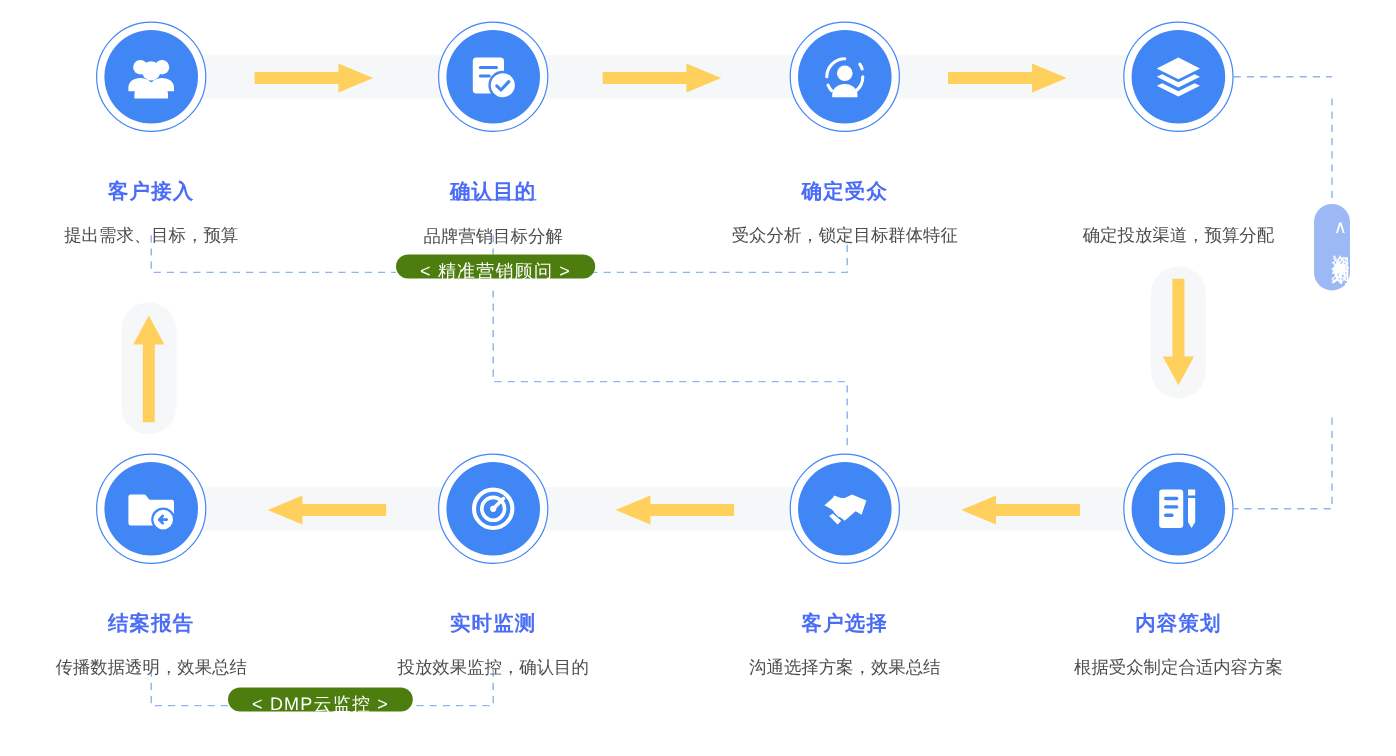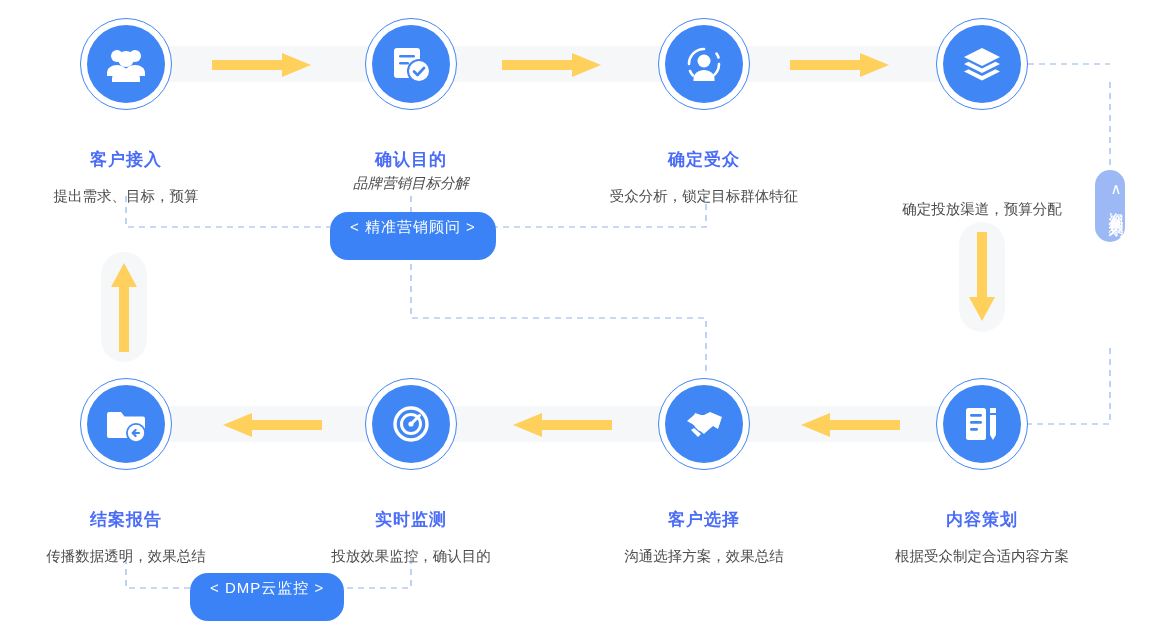--- a/index.html
+++ b/index.html
@@ -96,24 +96,24 @@
     position: absolute;
     left: 0; top: 0;
     width: 1163px;
     height: 630px;
     pointer-events: none;
   }
 
   
   .pill-h {
     position: absolute;
-    background: #3b82f6;
+    background: #4d7c0f;
     color: #ffffff;
     border-radius: 18px;
-    height: 48px;
+    height: 20px;
     line-height: 30px;
     padding: 0 20px;
     font-size: 15px;
     white-space: nowrap;
     text-align: center;
     letter-spacing: 1px;
   }
   .pill-v {
     position: absolute;
     background: #9db9f5;
@@ -184,22 +184,22 @@
       <svg width="42" height="42" viewBox="0 0 42 42">
         <rect x="4" y="5" width="26" height="30" rx="3" fill="#ffffff"></rect>
         <rect x="9" y="12" width="16" height="2.6" rx="1.3" fill="#4186f5"></rect>
         <rect x="9" y="19" width="10" height="2.6" rx="1.3" fill="#4186f5"></rect>
         <circle cx="29" cy="28" r="12" fill="#4186f5"></circle>
         <circle cx="29" cy="28" r="10" fill="#ffffff"></circle>
         <path d="M24 28.5l3.5 3.5 6.5-7" fill="none" stroke="#4186f5" stroke-width="2.6" stroke-linecap="round" stroke-linejoin="round"></path>
       </svg>
     </div>
   </div>
-  <div class="node-title" style="left:291px; top:148px;">确认目的</div>
-  <div class="node-desc" style="left:261px; top:174px;font-style:italic;">品牌营销目标分解</div>
+  <div class="node-title" style="left:291px; top:148px;text-decoration:underline;">确认目的</div>
+  <div class="node-desc" style="left:261px; top:188px;">品牌营销目标分解</div>
 
   <div class="node" style="left:658px; top:18px;">
     <div class="ring"></div>
     <div class="disc">
       <svg width="44" height="44" viewBox="0 0 44 44">
         <path d="M7 22a15 15 0 0 1 15-15" fill="none" stroke="#ffffff" stroke-width="2.6" stroke-linecap="round"></path>
         <path d="M37 22a15 15 0 0 1-6 12" fill="none" stroke="#ffffff" stroke-width="2.6" stroke-linecap="round"></path>
         <path d="M34.5 11.5a15 15 0 0 1 2 4" fill="none" stroke="#ffffff" stroke-width="2.6" stroke-linecap="round"></path>
         <path d="M8 29a15 15 0 0 0 3 4.5" fill="none" stroke="#ffffff" stroke-width="2.6" stroke-linecap="round"></path>
         <circle cx="22" cy="19" r="6.5" fill="#ffffff"></circle>
@@ -213,21 +213,21 @@
   <div class="node" style="left:936px; top:18px;">
     <div class="ring"></div>
     <div class="disc">
       <svg width="42" height="42" viewBox="0 0 42 42">
         <path d="M21 5L39 14 21 23 3 14z" fill="#ffffff"></path>
         <path d="M3 21l18 9 18-9 -4.5-2.2L21 25.5 7.5 18.8z" fill="#ffffff"></path>
         <path d="M3 28.5l18 9 18-9 -4.5-2.2L21 33 7.5 26.3z" fill="#ffffff"></path>
       </svg>
     </div>
   </div>
-  <div class="node-desc" style="left:832px; top:200px;">确定投放渠道，预算分配</div>
+  <div class="node-desc" style="left:832px; top:187px;">确定投放渠道，预算分配</div>
 
   <div class="node" style="left:80px; top:378px;">
     <div class="ring"></div>
     <div class="disc">
       <svg width="42" height="42" viewBox="0 0 42 42">
         <path d="M4 9h12l3.5 4.5H38a2 2 0 0 1 2 2V33a2 2 0 0 1-2 2H4a2 2 0 0 1-2-2V11a2 2 0 0 1 2-2z" fill="#ffffff"></path>
         <path d="M6 16h32l-3 16H3z" fill="#ffffff"></path>
         <circle cx="31" cy="30" r="10" fill="#4186f5"></circle>
         <circle cx="31" cy="30" r="8.2" fill="#ffffff"></circle>
         <path d="M34 30h-6m2.6-3l-3 3 3 3" fill="none" stroke="#4186f5" stroke-width="2.2" stroke-linecap="round" stroke-linejoin="round"></path>

